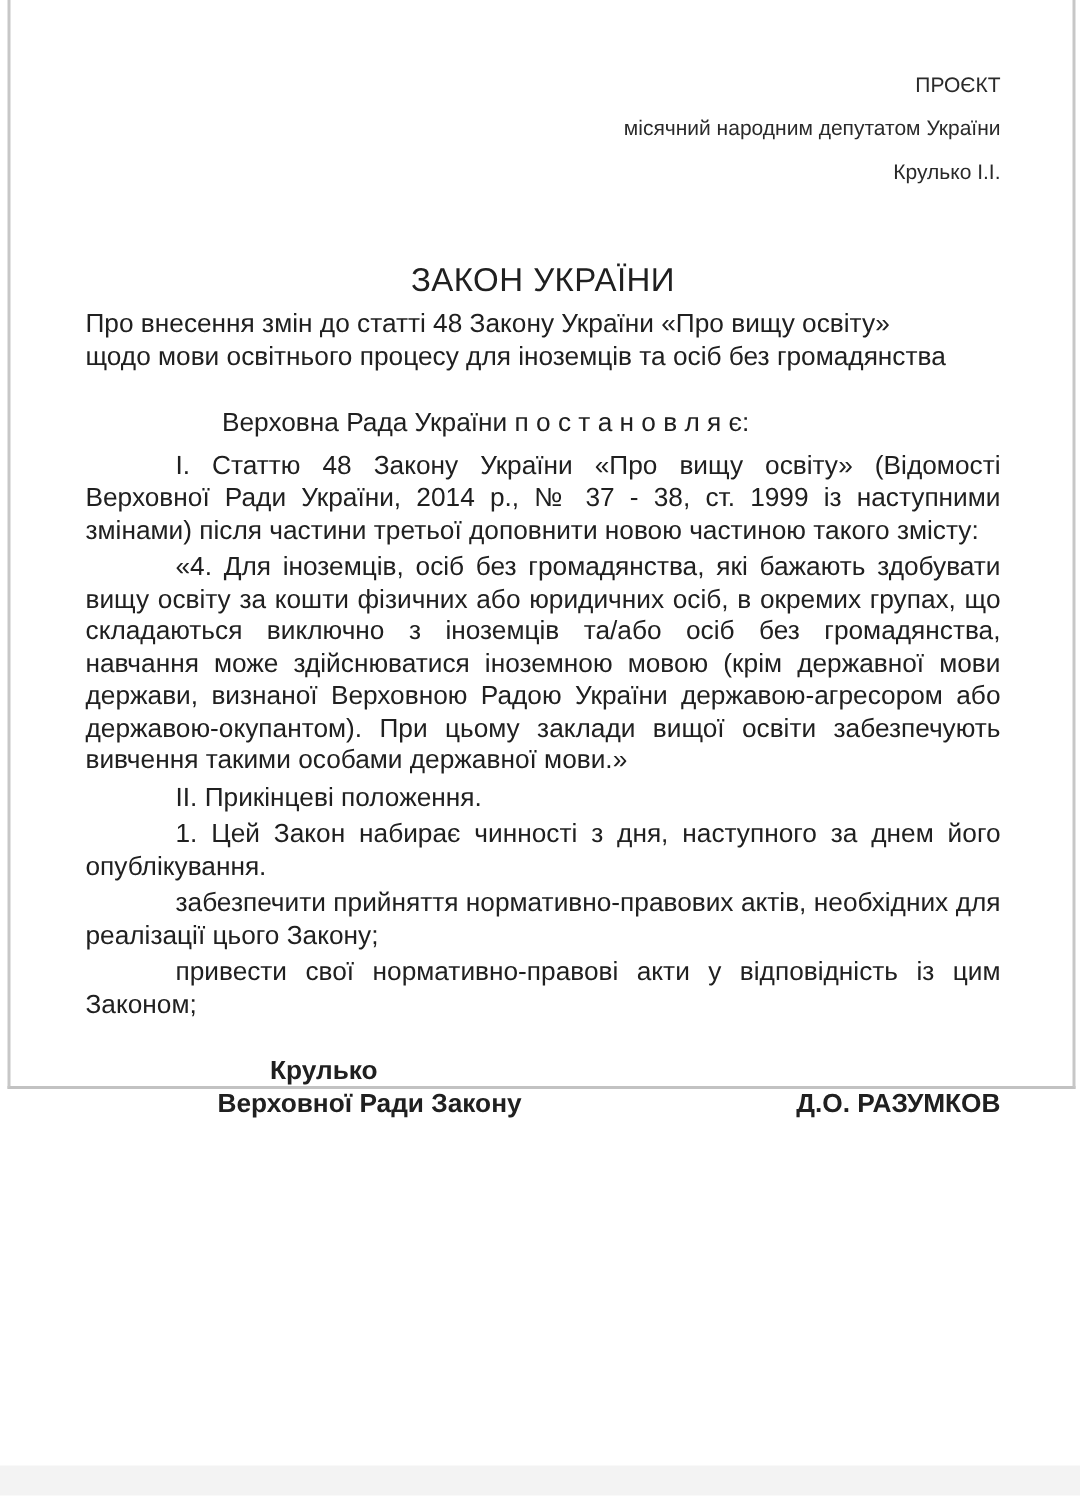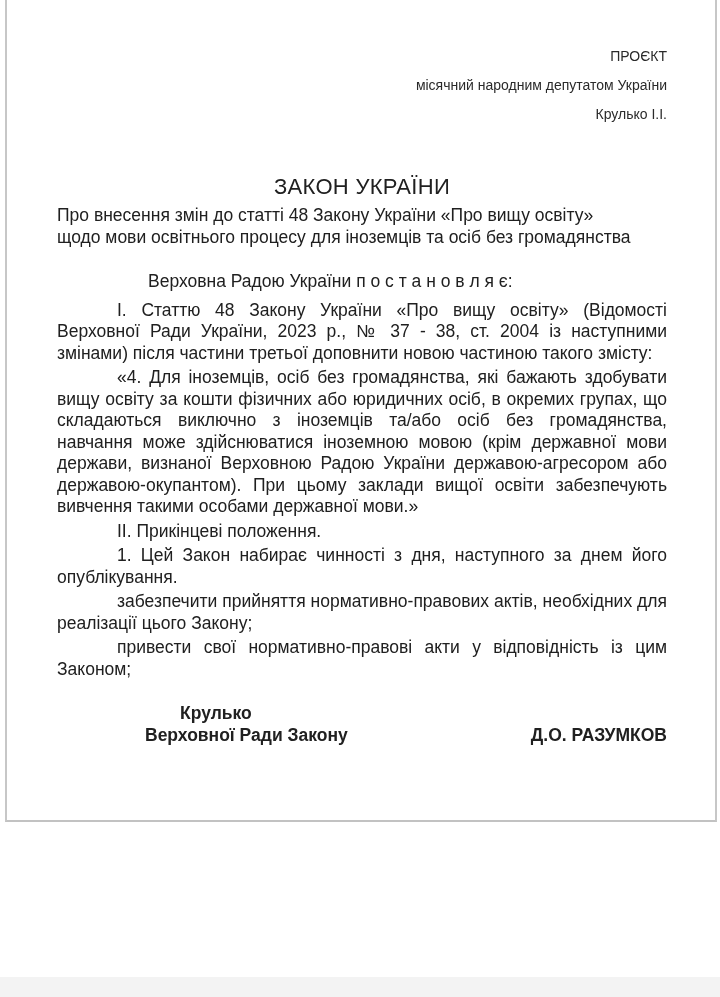--- a/index.html
+++ b/index.html
@@ -11,21 +11,21 @@
     font-family: "Liberation Sans", sans-serif;
     color: #202020;
     position: relative;
     overflow: hidden;
   }
   .page {
     position: absolute;
     left: 5px;
     top: 0;
     width: 712px;
-    height: 822px;
+    height: 726px;
     background: #ffffff;
     border-left: 2px solid #c7c7c7;
     border-right: 2px solid #c7c7c7;
     border-bottom: 2px solid #c2c2c2;
   }
   .below-page {
     position: absolute;
     left: 0;
     top: 977px;
     width: 720px;
@@ -89,24 +89,24 @@
       <div>Крулько І.І.</div>
     </div>
 
     <div class="law-title">ЗАКОН УКРАЇНИ</div>
 
     <div class="law-subtitle">
       <div>Про внесення змін до статті 48 Закону України «Про вищу освіту»</div>
       <div>щодо мови освітнього процесу для іноземців та осіб без громадянства</div>
     </div>
 
-    <div class="preamble">Верховна Радою України п о с т а н о в л я є:</div>
+    <div class="preamble">Верховна Рада України п о с т а н о в л я є:</div>
 
     <div class="body-text">
-      <p class="para">І. Статтю 48 Закону України «Про вищу освіту» (Відомості Верховної Ради України, 2023 р., № 37 - 38, ст. 2004 із наступними змінами) після частини третьої доповнити новою частиною такого змісту:</p>
+      <p class="para">І. Статтю 48 Закону України «Про вищу освіту» (Відомості Верховної Ради України, 2014 р., № 37 - 38, ст. 1999 із наступними змінами) після частини третьої доповнити новою частиною такого змісту:</p>
       <p class="para">«4. Для іноземців, осіб без громадянства, які бажають здобувати вищу освіту за кошти фізичних або юридичних осіб, в окремих групах, що складаються виключно з іноземців та/або осіб без громадянства, навчання може здійснюватися іноземною мовою (крім державної мови держави, визнаної Верховною Радою України державою-агресором або державою-окупантом). При цьому заклади вищої освіти забезпечують вивчення такими особами державної мови.»</p>
       <p class="para">ІІ. Прикінцеві положення.</p>
       <p class="para">1. Цей Закон набирає чинності з дня, наступного за днем його опублікування.</p>
       <p class="para">забезпечити прийняття нормативно-правових актів, необхідних для реалізації цього Закону;</p>
       <p class="para">привести свої нормативно-правові акти у відповідність із цим Законом;</p>
     </div>
 
     <div class="signature">
       <div class="sig-left">
         <div class="sig-pos1">Крулько</div>

